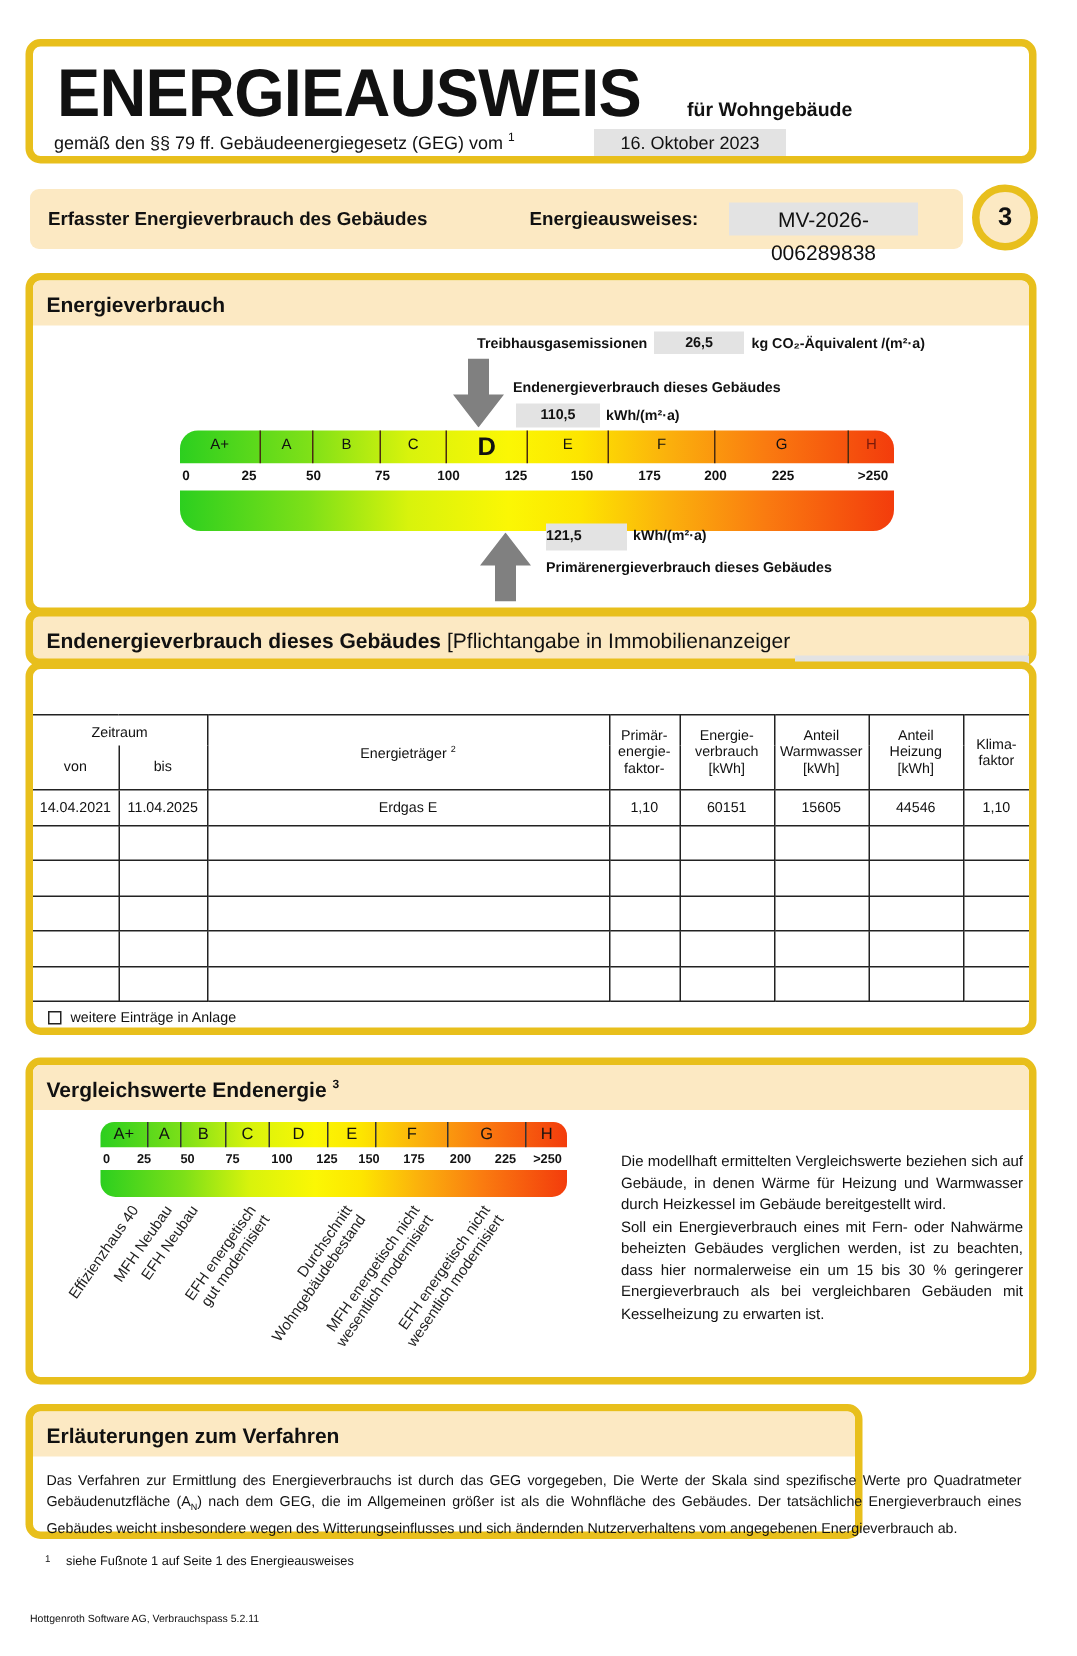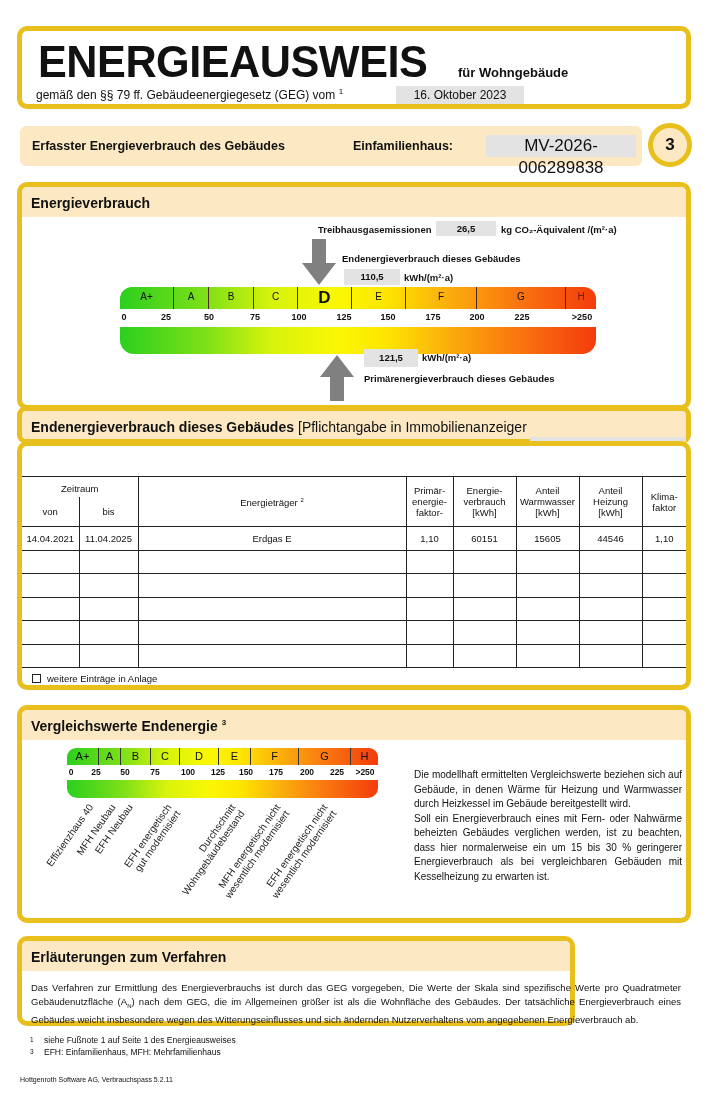--- a/index.html
+++ b/index.html
@@ -14,21 +14,21 @@
   #title-main { position:absolute; left: 16px; top: 6px; font-size: 45px; font-weight: bold; letter-spacing: -0.5px; line-height: 50px; transform: scaleX(0.96); transform-origin: left; }
   #title-sub { position:absolute; left: 436px; top: 34px; font-size: 13px; font-weight: bold; }
   #title-law { position:absolute; left: 14px; top: 56px; font-size: 12px; }
   #title-law sup { font-size: 8px; }
   #title-date { position:absolute; left: 374px; top: 55px; width: 128px; height: 18px; font-size: 12px; text-align: center; line-height: 18px; }
 
   
   #reg-bar { position: absolute; left: 20px; top: 126px; width: 622px; height: 40px; background: #fce9c3; border-radius: 6px; }
   #reg-label { position:absolute; left: 12px; top: 13px; font-size: 12.5px; font-weight: bold; }
   #reg-num-label { position:absolute; left: 333px; top: 13px; font-size: 12.5px; font-weight: bold; }
-  #reg-num { position:absolute; left: 466px; top: 9px; width: 150px; height: 22px; font-size: 17px; text-align:center; line-height: 22px; }
+  #reg-num { position:absolute; left: 466px; top: 9px; width: 126px; height: 22px; font-size: 14px; text-align:center; line-height: 22px; }
   #page-badge { position:absolute; left: 648px; top: 123px; width: 44px; height: 44px; border: 5px solid #e8bf1c; border-radius: 50%; background: #fce9c3; text-align:center; line-height: 34px; font-weight:bold; font-size: 17px; }
 
   
   #ev-box { left: 17px; top: 182px; width: 674px; height: 228px; }
   .sec-title { position:absolute; left:0; top:0; right:0; height: 30px; font-size: 14px; padding: 8px 9px; border-radius: 5px 5px 0 0; }
   .small { font-size: 9.5px; text-align: right; }
   .bold { font-weight: bold; }
 
   .scale-top { position:absolute; height: 22px; border-radius: 12px 12px 0 0; display:flex; }
   .scale-bot { position:absolute; height: 27px; border-radius: 0 0 14px 14px; }
@@ -79,21 +79,21 @@
 
 <div class="box" id="title-box">
   <div id="title-main">ENERGIEAUSWEIS</div>
   <div id="title-sub">für Wohngebäude</div>
   <div id="title-law"><span>gemäß den §§ 79 ff. Gebäudeenergiegesetz (GEG) vom</span> <sup>1</sup></div>
   <div id="title-date" class="grey">16. Oktober 2023</div>
 </div>
 
 <div id="reg-bar">
   <div id="reg-label">Erfasster Energieverbrauch des Gebäudes</div>
-  <div id="reg-num-label">Einfamilienhaus:</div>
+  <div id="reg-num-label">Energieausweises:</div>
   <div id="reg-num" class="grey">MV-2026-006289838</div>
 </div>
 <div id="page-badge">3</div>
 
 <div class="box" id="ev-box">
   <div class="sec-title hdr">Energieverbrauch</div>
 
   <div class="abs small bold" style="left:296px; top:37px;">Treibhausgasemissionen</div>
   <div class="abs small bold grey" style="left:414px; top:34px; width:60px; height:15px; text-align:center; line-height:15px;">26,5</div>
   <div class="abs small bold" style="left:479px; top:37px;">kg CO₂-Äquivalent /(m²·a)</div>
@@ -127,21 +127,21 @@
     <span style="left:313px;">175</span>
     <span style="left:357px;">200</span>
     <span style="left:402px;">225</span>
     <span style="left:462px;">&gt;250</span>
   </div>
   <div class="scale-bot grad" style="left:98px; top:140px; width:476px;"></div>
 
   <svg class="arrow-up" style="left:298px; top:168px;" viewBox="0 0 34 46">
     <polygon points="17,0 34,22 24,22 24,46 10,46 10,22 0,22" fill="#808080"></polygon>
   </svg>
-  <div class="abs small bold grey" style="left:342px; top:162px; width:54px; height:18px; text-align:center; line-height:18px;">121,5</div>
+  <div class="abs small bold grey" style="left:342px; top:162px; width:54px; height:18px; text-align:left; line-height:18px;">121,5</div>
   <div class="abs small bold" style="left:400px; top:165px;">kWh/(m²·a)</div>
   <div class="abs small bold" style="left:342px; top:186px;">Primärenergieverbrauch dieses Gebäudes</div>
 </div>
 
 <div id="end-bar">
   <div id="end-label">Endenergieverbrauch dieses Gebäudes</div>
   <div id="end-note">[Pflichtangabe in Immobilienanzeiger</div>
   <div id="end-val" class="grey">110,5 kWh/(m²·a)</div>
 </div>
 
@@ -285,18 +285,14 @@
 <div class="box" id="er-box">
   <div class="sec-title hdr">Erläuterungen zum Verfahren</div>
   <div id="er-text"><span>Das Verfahren zur Ermittlung des Energieverbrauchs ist durch das GEG vorgegeben, Die Werte der Skala sind spezifische Werte pro Quadratmeter Gebäudenutzfläche (A</span><sub>N</sub><span>) nach dem GEG, die im Allgemeinen größer ist als die Wohnfläche des Gebäudes. Der tatsächliche Energieverbrauch eines Gebäudes weicht insbesondere wegen des Witterungseinflusses und sich ändernden Nutzerverhaltens vom angegebenen Energieverbrauch ab.</span></div>
 </div>
 
 <div id="footnotes">
   <div class="fn">
       <span class="fn-num">1</span>
       <span>siehe Fußnote 1 auf Seite 1 des Energieausweises</span>
     </div>
-  <div class="fn">
-      <span class="fn-num">3</span>
-      <span>EFH: Einfamilienhaus, MFH: Mehrfamilienhaus</span>
-    </div>
 </div>
 <div id="credit">Hottgenroth Software AG, Verbrauchspass 5.2.11</div>
 
 </body></html>

